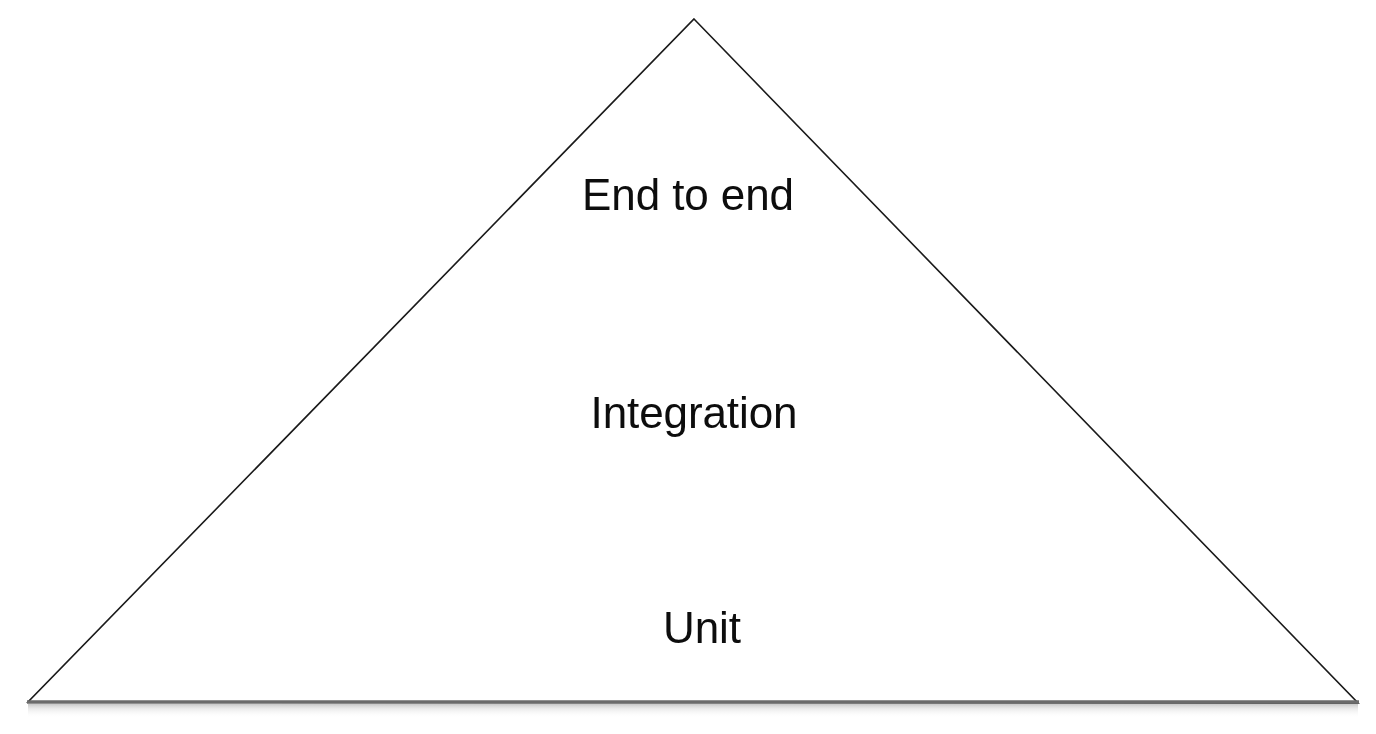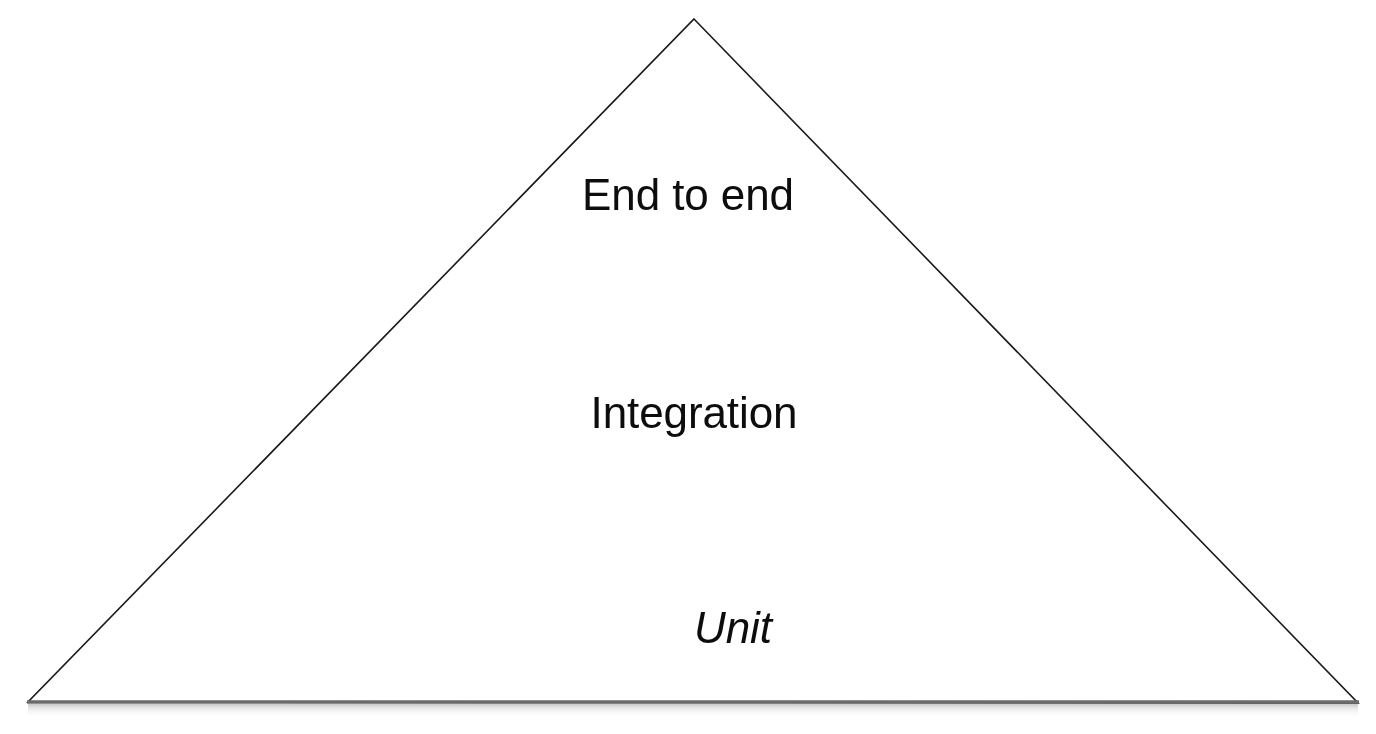--- a/index.html
+++ b/index.html
@@ -34,21 +34,21 @@
     font-family: "Liberation Sans", sans-serif;
     font-weight: 400;
     font-size: 44px;
     line-height: 1;
     white-space: nowrap;
     transform: translate(-50%, 0);
     letter-spacing: -0.1px;
   }
   #label-e2e   { left: 688px; top: 173px; }
   #label-integ { left: 694px; top: 391px; }
-  #label-unit  { left: 733px; top: 606px; font-style: italic; }
+  #label-unit  { left: 702px; top: 606px; }
 </style>
 </head>
 <body>
 
 <div id="canvas">
 
   <svg class="pyramid-svg" viewBox="0 0 1376 734" xmlns="http://www.w3.org/2000/svg">
     <defs>
       <linearGradient id="baseShadow" x1="0" y1="0" x2="0" y2="1">
         <stop offset="0%" stop-color="#9a9a9a" stop-opacity="0.55"></stop>

